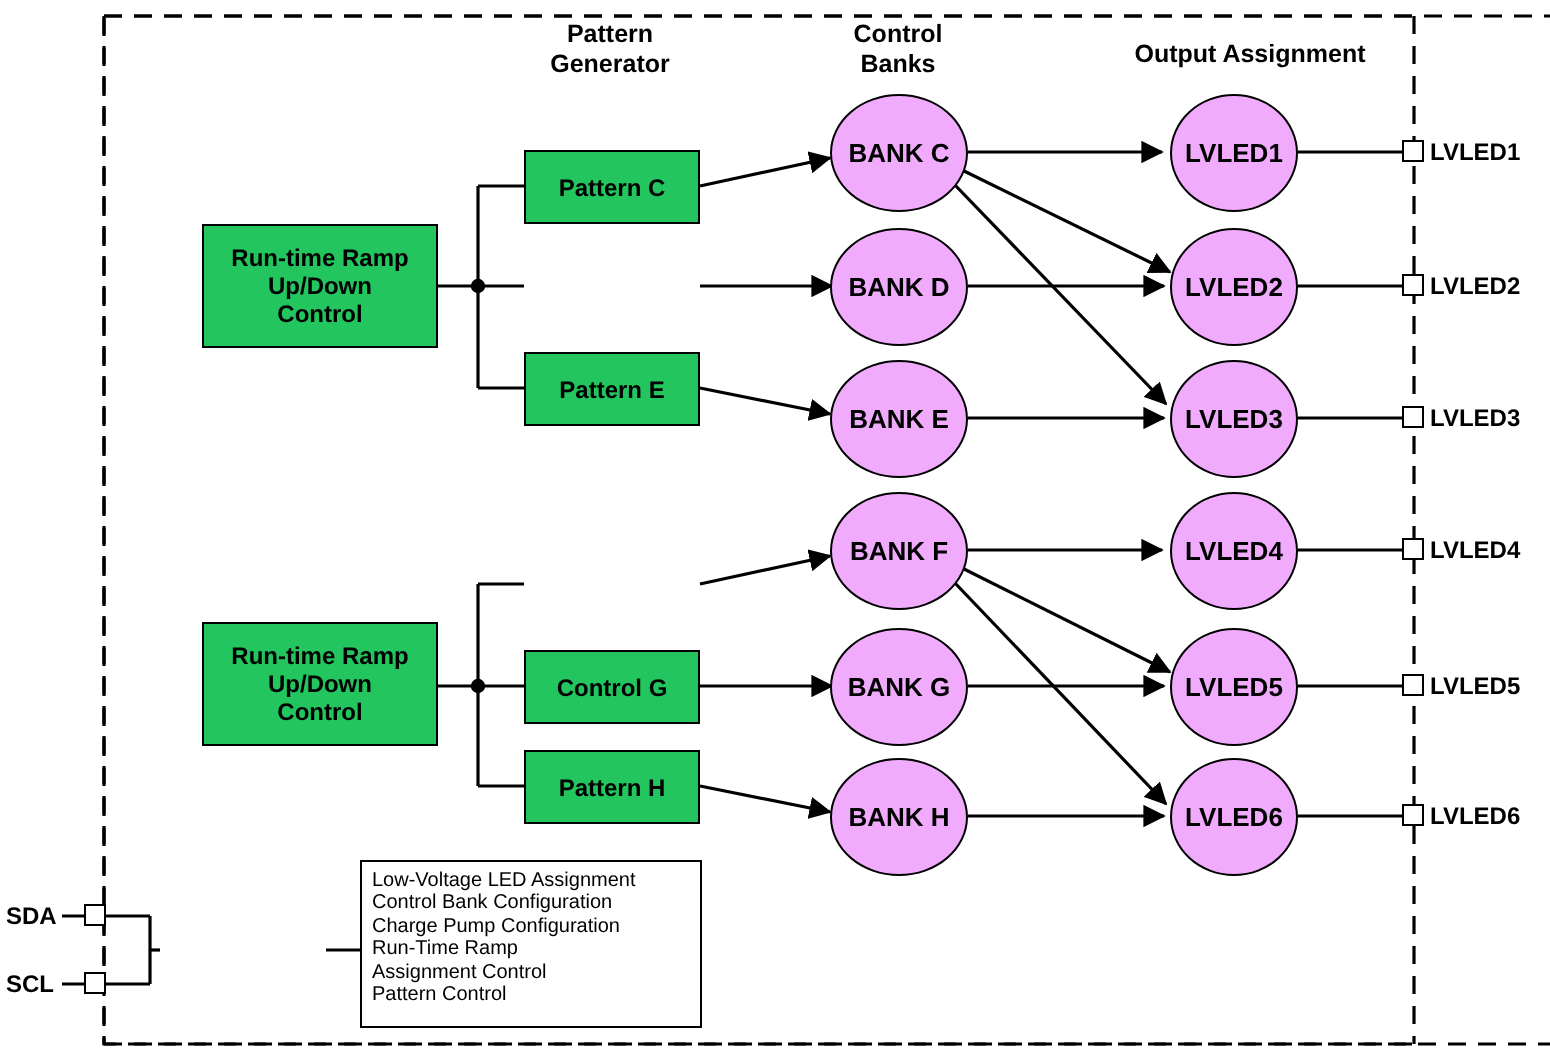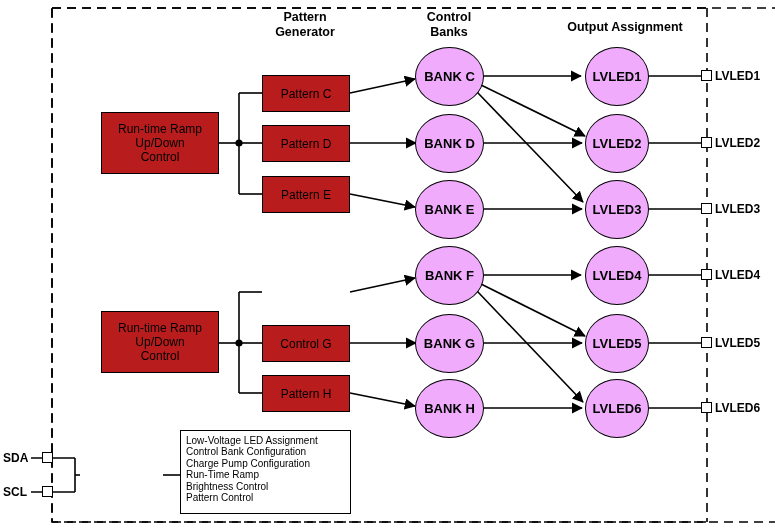--- a/index.html
+++ b/index.html
@@ -28,27 +28,27 @@
     text-align: center;
     font-size: 12.5px;
     font-weight: bold;
     line-height: 15px;
     white-space: pre-line;
   }
   .box {
     position: absolute;
     box-sizing: border-box;
     border: 1.6px solid #000;
-    background: #b91c1c;
+    background: #22c55e;
     display: flex;
     align-items: center;
     justify-content: center;
     text-align: center;
     font-size: 12px;
-    font-weight: normal;
+    font-weight: bold;
     line-height: 14px;
     white-space: pre-line;
   }
   .circle {
     position: absolute;
     box-sizing: border-box;
     border: 1.8px solid #000;
     border-radius: 50%;
     background: #f0abfc;
     display: flex;
@@ -165,21 +165,20 @@
   <div class="hdr" style="left:540px; top:20px; width:170px;">Output Assignment</div>
 
   <div class="box" style="left:101px; top:112px; width:118px; height:62px;">Run-time Ramp
 Up/Down
 Control</div>
   <div class="box" style="left:101px; top:311px; width:118px; height:62px;">Run-time Ramp
 Up/Down
 Control</div>
 
   <div class="box" style="left:262px; top:75px; width:88px; height:37px;">Pattern C</div>
-  <div class="box" style="left:262px; top:125px; width:88px; height:37px;">Pattern D</div>
   <div class="box" style="left:262px; top:176px; width:88px; height:37px;">Pattern E</div>
   <div class="box" style="left:262px; top:325px; width:88px; height:37px;">Control G</div>
   <div class="box" style="left:262px; top:375px; width:88px; height:37px;">Pattern H</div>
 
   <div class="circle" style="left:415px; top:47px; width:69px; height:59px;">BANK C</div>
   <div class="circle" style="left:415px; top:114px; width:69px; height:59px;">BANK D</div>
   <div class="circle" style="left:415px; top:180px; width:69px; height:59px;">BANK E</div>
   <div class="circle" style="left:415px; top:246px; width:69px; height:59px;">BANK F</div>
   <div class="circle" style="left:415px; top:314px; width:69px; height:59px;">BANK G</div>
   <div class="circle" style="left:415px; top:379px; width:69px; height:59px;">BANK H</div>
@@ -214,17 +213,17 @@
 
   <div class="pinlabel" style="left:3px; top:485px;">SCL</div>
   <div class="pin" style="left:42px; top:486px;"></div>
 
 
   <div class="listbox" style="left:180px; top:430px; width:171px; height:84px;">
     <div>Low-Voltage LED Assignment</div>
     <div>Control Bank Configuration</div>
     <div>Charge Pump Configuration</div>
     <div>Run-Time Ramp</div>
-    <div>Brightness Control</div>
+    <div>Assignment Control</div>
     <div>Pattern Control</div>
   </div>
 
 </div>
 
 </body></html>

